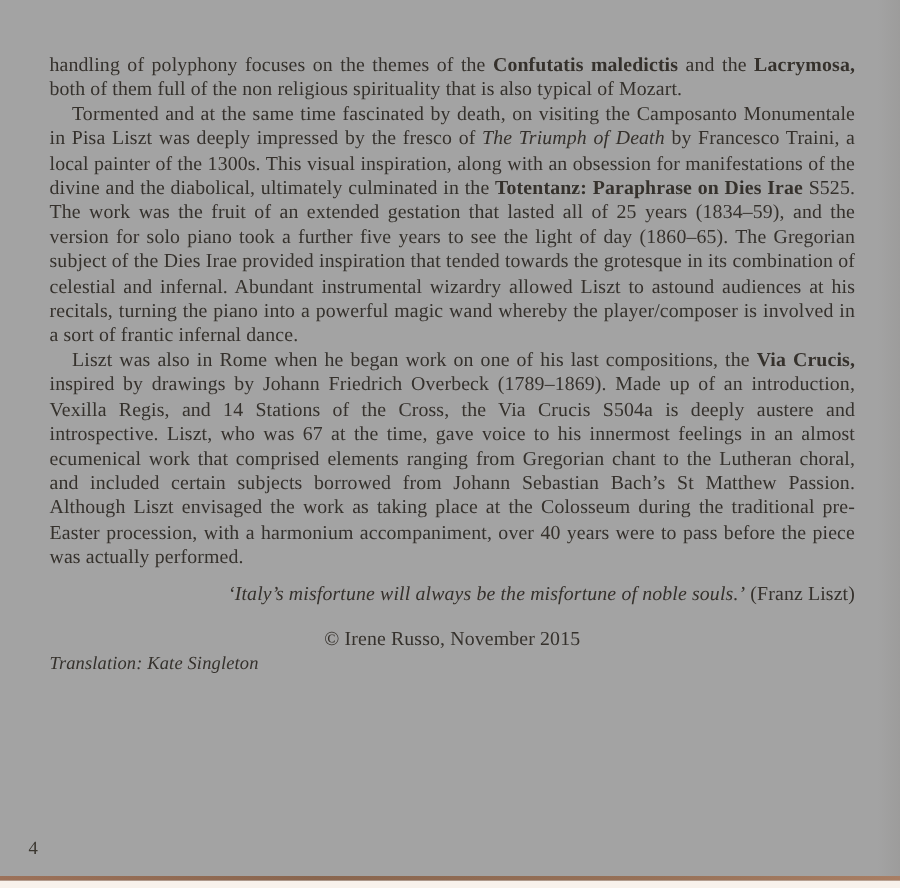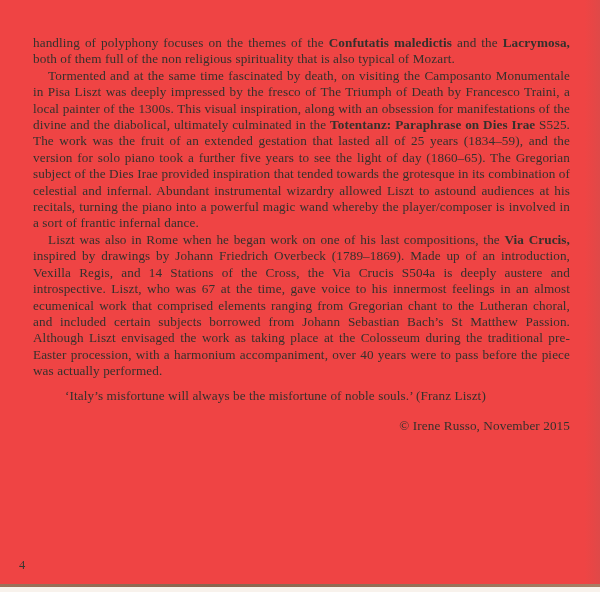--- a/index.html
+++ b/index.html
@@ -4,21 +4,21 @@
 <style>
   html, body {
     margin: 0;
     padding: 0;
     background: #ffffff;
   }
   .page {
     position: relative;
     width: 600px;
     height: 592px;
-    background: #ef4444;
+    background: #a3a3a3;
     overflow: hidden;
     font-family: "Liberation Serif", "DejaVu Serif", serif;
     color: #35312c;
   }
   .text-block {
     position: absolute;
     top: 35px;
     left: 33px;
     width: 537px;
     font-size: 13.2px;
@@ -27,35 +27,34 @@
   }
   .block {
     margin: 0;
     padding: 0;
     text-align: justify;
   }
   .para-first { text-indent: 0; }
   .para-indent { text-indent: 15px; }
   .quote {
     margin-top: 8px;
-    text-align: left;
-    margin-left: 32px;
+    text-align: right;
   }
   .copyright {
     margin-top: 14px;
-    text-align: right;
+    text-align: center;
   }
   .translation {
     text-align: left;
     font-size: 12.3px;
     font-style: italic;
   }
   .run-r { font-weight: normal; font-style: normal; }
   .run-b { font-weight: bold; font-style: normal; }
-  .run-i { font-weight: normal; }
+  .run-i { font-weight: normal; font-style: italic; }
   .run-bi { font-weight: bold; }
   .page-number {
     position: absolute;
     left: 19px;
     bottom: 19px;
     font-size: 12.5px;
     color: #3a362f;
   }
   .right-edge-shadow {
     position: absolute;
@@ -86,18 +85,19 @@
 </head>
 <body>
 
 <div class="page">
   <div class="text-block">
       <p class="block para-first"><span class="run-r">handling of polyphony focuses on the themes of the </span><span class="run-b">Confutatis maledictis</span><span class="run-r"> and the </span><span class="run-b">Lacrymosa,</span><span class="run-r"> both of them full of the non religious spirituality that is also typical of Mozart.</span></p>
       <p class="block para-indent"><span class="run-r">Tormented and at the same time fascinated by death, on visiting the Camposanto Monumentale in Pisa Liszt was deeply impressed by the fresco of </span><span class="run-i">The Triumph of Death</span><span class="run-r"> by Francesco Traini, a local painter of the 1300s. This visual inspiration, along with an obsession for manifestations of the divine and the diabolical, ultimately culminated in the </span><span class="run-b">Totentanz: Paraphrase on </span><span class="run-bi">Dies Irae</span><span class="run-r"> S525. The work was the fruit of an extended gestation that lasted all of 25 years (1834–59), and the version for solo piano took a further five years to see the light of day (1860–65). The Gregorian subject of the Dies Irae provided inspiration that tended towards the grotesque in its combination of celestial and infernal. Abundant instrumental wizardry allowed Liszt to astound audiences at his recitals, turning the piano into a powerful magic wand whereby the player/composer is involved in a sort of frantic infernal dance.</span></p>
       <p class="block para-indent"><span class="run-r">Liszt was also in Rome when he began work on one of his last compositions, the </span><span class="run-b">Via Crucis,</span><span class="run-r"> inspired by drawings by Johann Friedrich Overbeck (1789–1869). Made up of an introduction, Vexilla Regis, and 14 Stations of the Cross, the Via Crucis S504a is deeply austere and introspective. Liszt, who was 67 at the time, gave voice to his innermost feelings in an almost ecumenical work that comprised elements ranging from Gregorian chant to the Lutheran choral, and included certain subjects borrowed from Johann Sebastian Bach’s St Matthew Passion. Although Liszt envisaged the work as taking place at the Colosseum during the traditional pre-Easter procession, with a harmonium accompaniment, over 40 years were to pass before the piece was actually performed.</span></p>
       <p class="block quote"><span class="run-i">‘Italy’s misfortune will always be the misfortune of noble souls.’</span><span class="run-r"> (Franz Liszt)</span></p>
       <p class="block copyright"><span class="run-r">© Irene Russo, November 2015</span></p>
+      <p class="block translation"><span class="run-i">Translation: Kate Singleton</span></p>
     </div>
   <div class="page-number">4</div>
   <div class="right-edge-shadow"></div>
   <div class="bottom-strip"></div>
   <div class="bottom-edge-line"></div>
 </div>
 
 </body></html>

